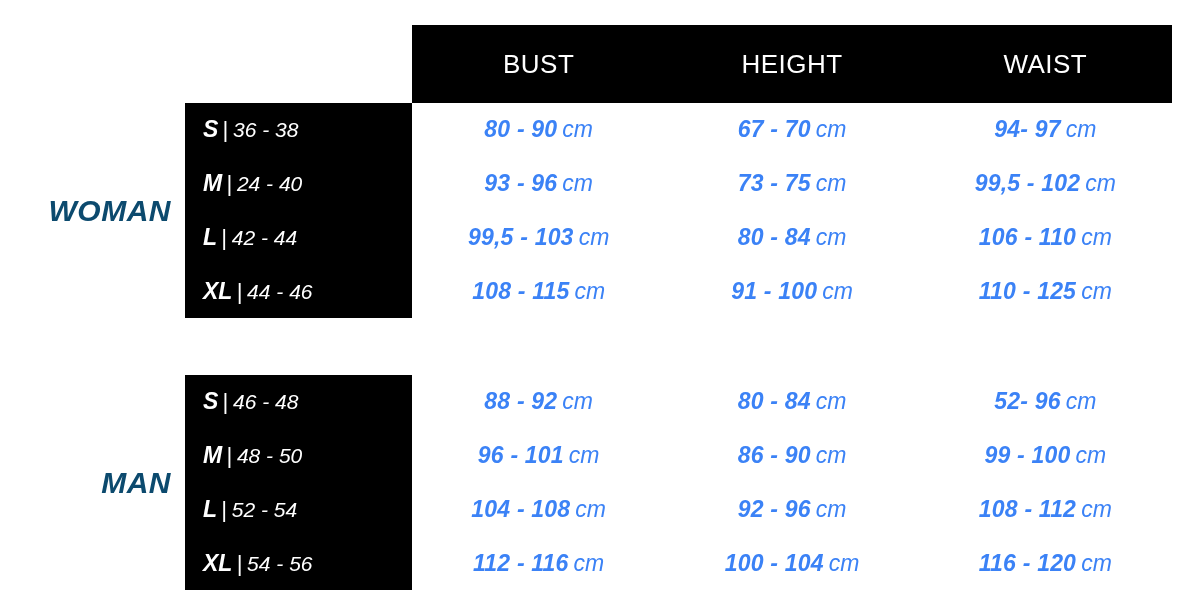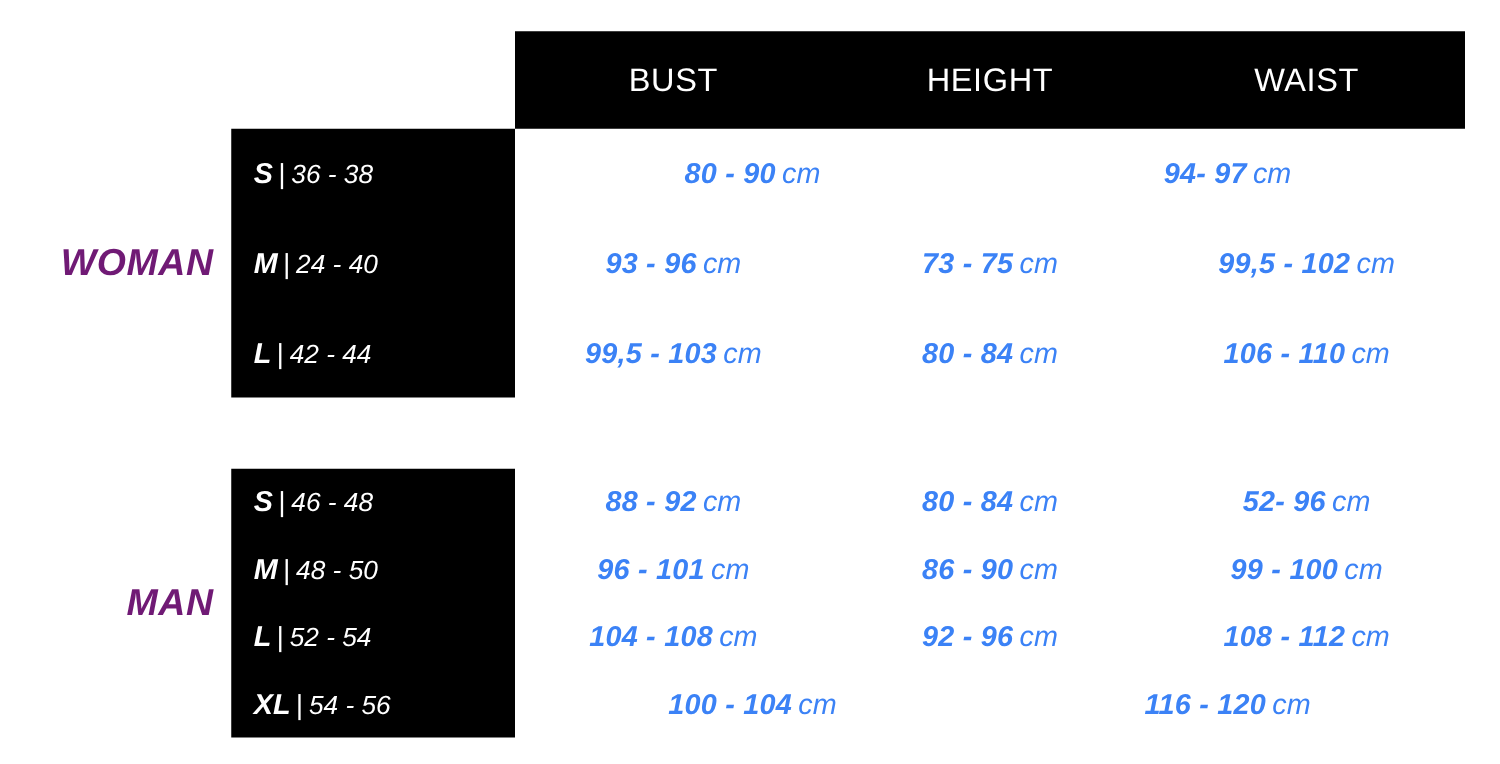--- a/index.html
+++ b/index.html
@@ -62,21 +62,21 @@
     align-items: center;
     justify-content: flex-end;
     padding-right: 14px;
     box-sizing: border-box;
   }
   .group-label {
     font-size: 30px;
     font-weight: bold;
     font-style: italic;
     letter-spacing: 0.5px;
-    color: #701a75;
+    color: #0c4a6e;
   }
 
   .size-col {
     position: absolute;
     left: 185px;
     top: 0;
     width: 227px;
     height: 215px;
     background: #000000;
   }
@@ -152,20 +152,23 @@
   <div class="rows">
 
     <div class="row">
       <div class="size-cell">
         <span class="sz">S</span><span class="sep">|</span><span class="num">36 - 38</span>
       </div>
       <div class="meas-cell">
         <span class="val">80 - 90</span><span class="unit">cm</span>
       </div>
       <div class="meas-cell">
+        <span class="val">67 - 70</span><span class="unit">cm</span>
+      </div>
+      <div class="meas-cell">
         <span class="val">94- 97</span><span class="unit">cm</span>
       </div>
     </div>
 
     <div class="row">
       <div class="size-cell">
         <span class="sz">M</span><span class="sep">|</span><span class="num">24 - 40</span>
       </div>
       <div class="meas-cell">
         <span class="val">93 - 96</span><span class="unit">cm</span>
@@ -186,20 +189,34 @@
         <span class="val">99,5 - 103</span><span class="unit">cm</span>
       </div>
       <div class="meas-cell">
         <span class="val">80 - 84</span><span class="unit">cm</span>
       </div>
       <div class="meas-cell">
         <span class="val">106 - 110</span><span class="unit">cm</span>
       </div>
     </div>
 
+    <div class="row">
+      <div class="size-cell">
+        <span class="sz">XL</span><span class="sep">|</span><span class="num">44 - 46</span>
+      </div>
+      <div class="meas-cell">
+        <span class="val">108 - 115</span><span class="unit">cm</span>
+      </div>
+      <div class="meas-cell">
+        <span class="val">91 - 100</span><span class="unit">cm</span>
+      </div>
+      <div class="meas-cell">
+        <span class="val">110 - 125</span><span class="unit">cm</span>
+      </div>
+    </div>
 
   </div>
 </div>
 
 <div class="group group-man">
   <div class="label-cell">
     <span class="group-label">MAN</span>
   </div>
   <div class="size-col"></div>
 
@@ -248,20 +265,23 @@
       <div class="meas-cell">
         <span class="val">108 - 112</span><span class="unit">cm</span>
       </div>
     </div>
 
     <div class="row">
       <div class="size-cell">
         <span class="sz">XL</span><span class="sep">|</span><span class="num">54 - 56</span>
       </div>
       <div class="meas-cell">
+        <span class="val">112 - 116</span><span class="unit">cm</span>
+      </div>
+      <div class="meas-cell">
         <span class="val">100 - 104</span><span class="unit">cm</span>
       </div>
       <div class="meas-cell">
         <span class="val">116 - 120</span><span class="unit">cm</span>
       </div>
     </div>
 
   </div>
 </div>
 

